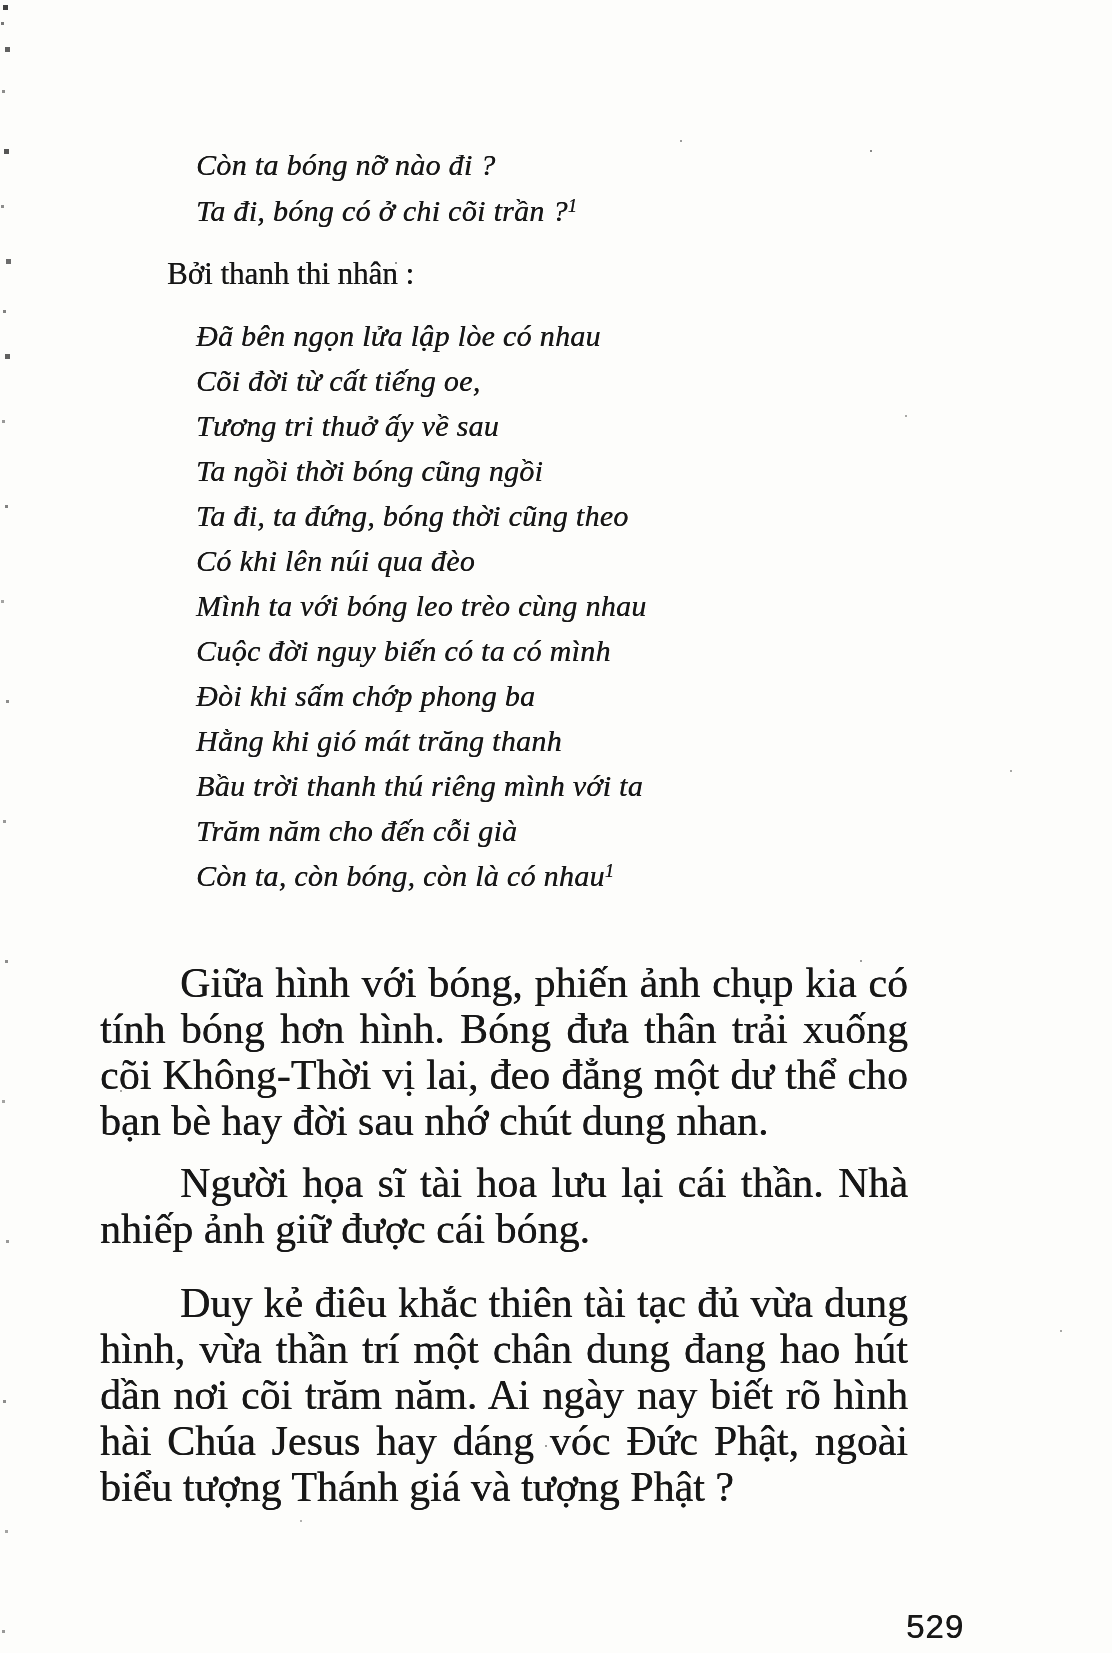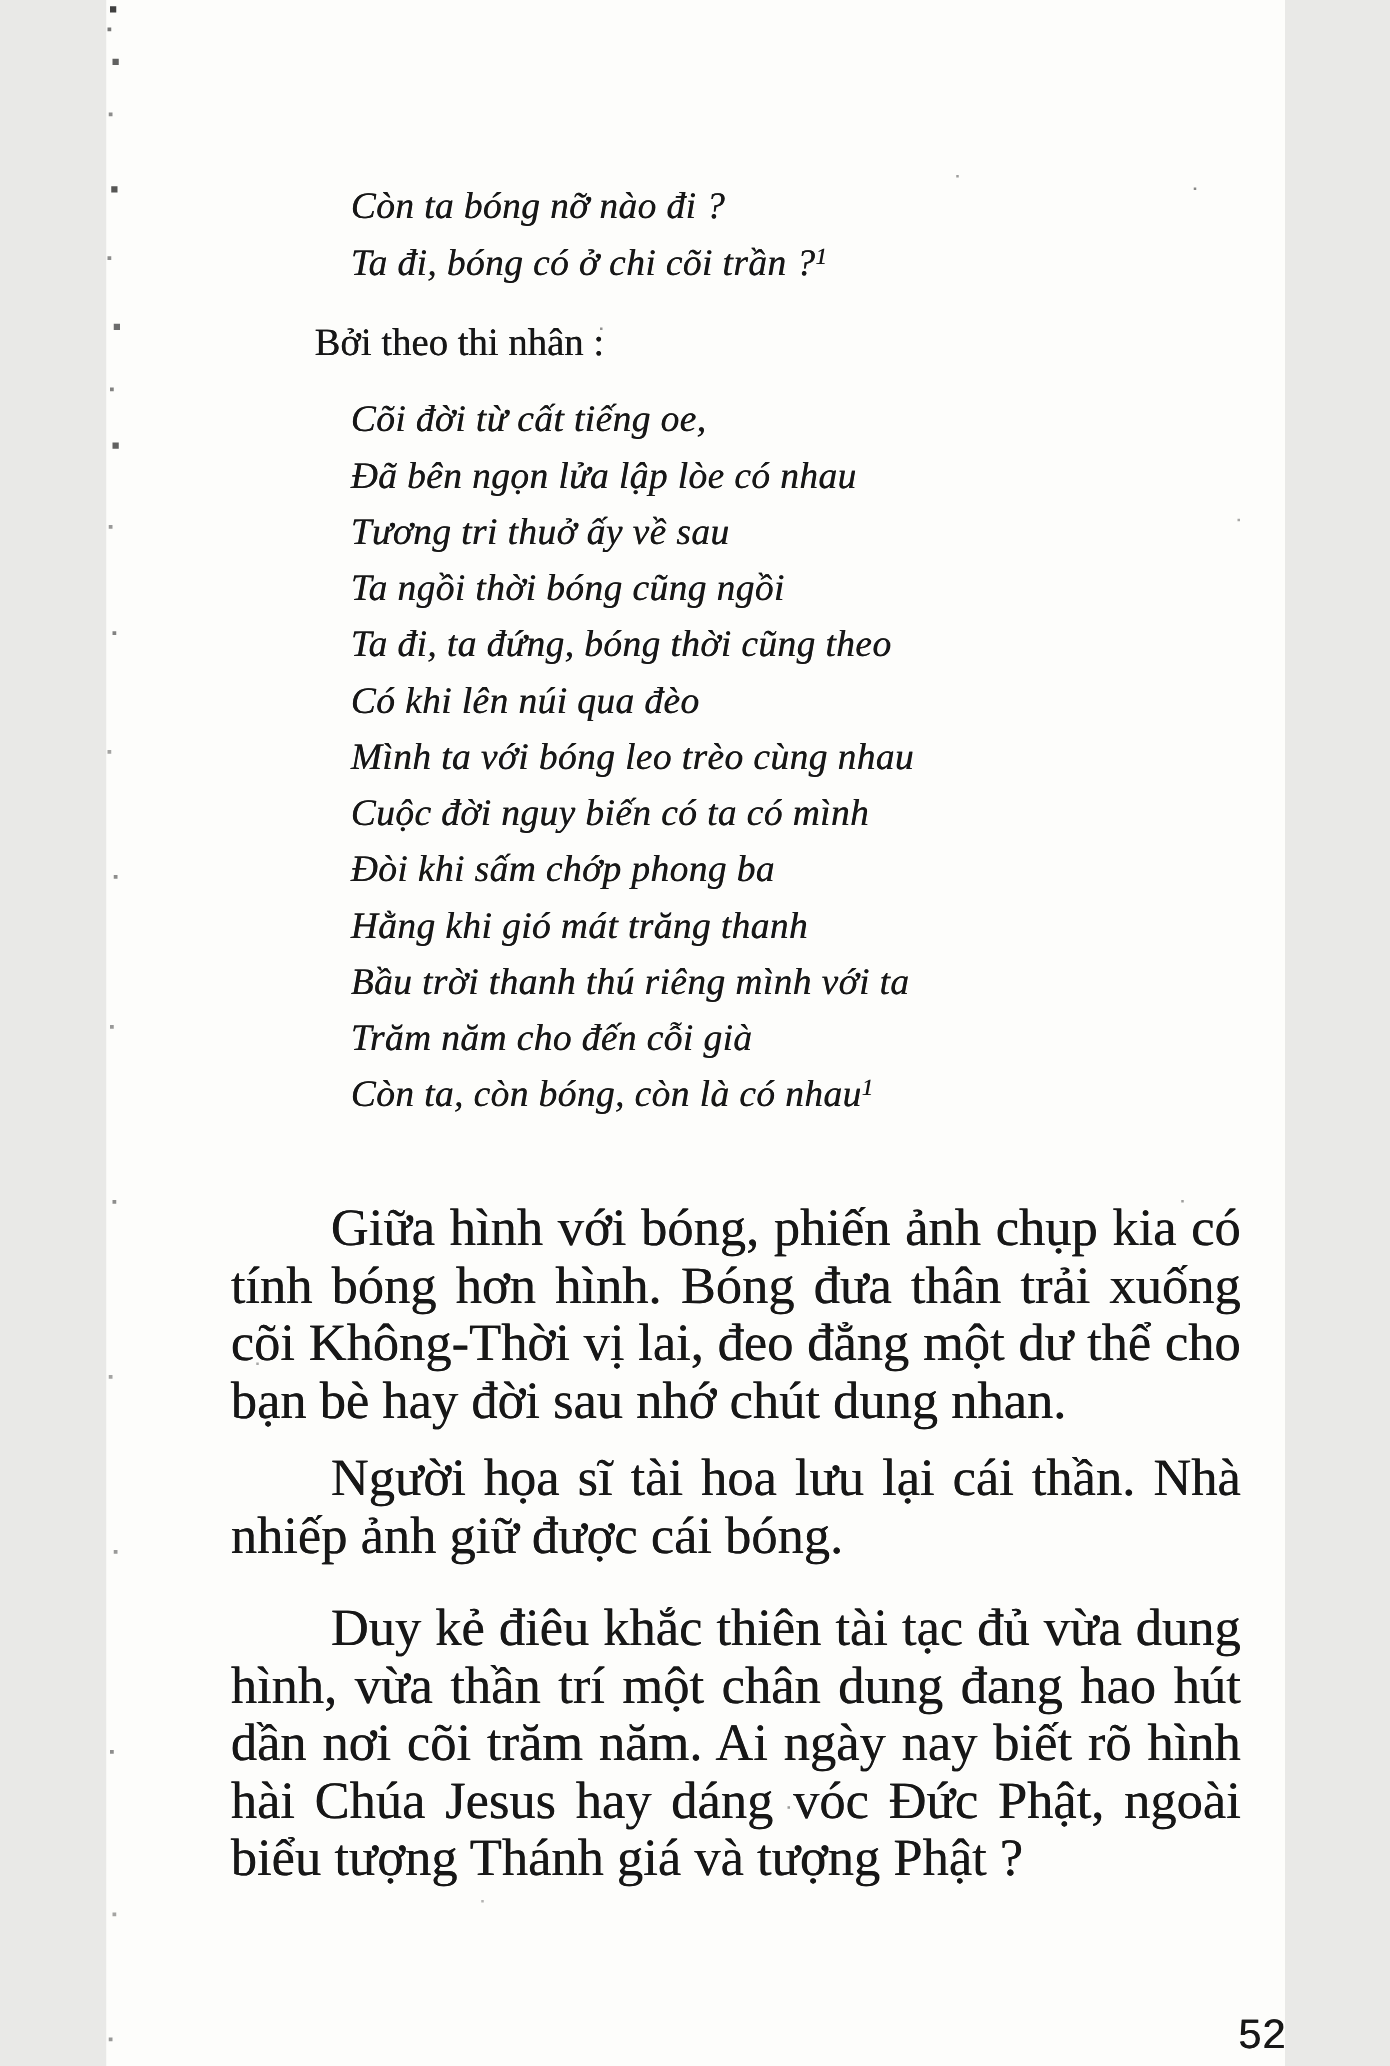--- a/index.html
+++ b/index.html
@@ -2,21 +2,21 @@
 <html><head>
 <meta charset="utf-8">
 <style>
   html, body {
     margin: 0;
     padding: 0;
     background: #e9e9e7;
   }
   .page {
     position: relative;
-    width: 943px;
+    width: 1112px;
     height: 1653px;
     margin: 0 auto;
     background: #fdfdfb;
     color: #171717;
     font-family: "Liberation Serif", serif;
     overflow: hidden;
     text-shadow: 0.3px 0 0 currentColor;
   }
 
   
@@ -128,25 +128,25 @@
 <div class="page">
 
   <div class="edge-noise"></div>
   <div class="specks"></div>
 
   <div class="quote">
     <div><span>Còn ta bóng nỡ nào đi ?</span></div>
     <div><span>Ta đi, bóng có ở chi cõi trần ?</span><sup class="fn">1</sup></div>
   </div>
 
-  <div class="intro">Bởi theo thi nhân :</div>
+  <div class="intro">Bởi thanh thi nhân :</div>
 
   <div class="poem">
+    <div>Đã bên ngọn lửa lập lòe có nhau</div>
     <div>Cõi đời từ cất tiếng oe,</div>
-    <div>Đã bên ngọn lửa lập lòe có nhau</div>
     <div>Tương tri thuở ấy về sau</div>
     <div>Ta ngồi thời bóng cũng ngồi</div>
     <div>Ta đi, ta đứng, bóng thời cũng theo</div>
     <div>Có khi lên núi qua đèo</div>
     <div>Mình ta với bóng leo trèo cùng nhau</div>
     <div>Cuộc đời nguy biến có ta có mình</div>
     <div>Đòi khi sấm chớp phong ba</div>
     <div>Hằng khi gió mát trăng thanh</div>
     <div>Bầu trời thanh thú riêng mình với ta</div>
     <div>Trăm năm cho đến cỗi già</div>

